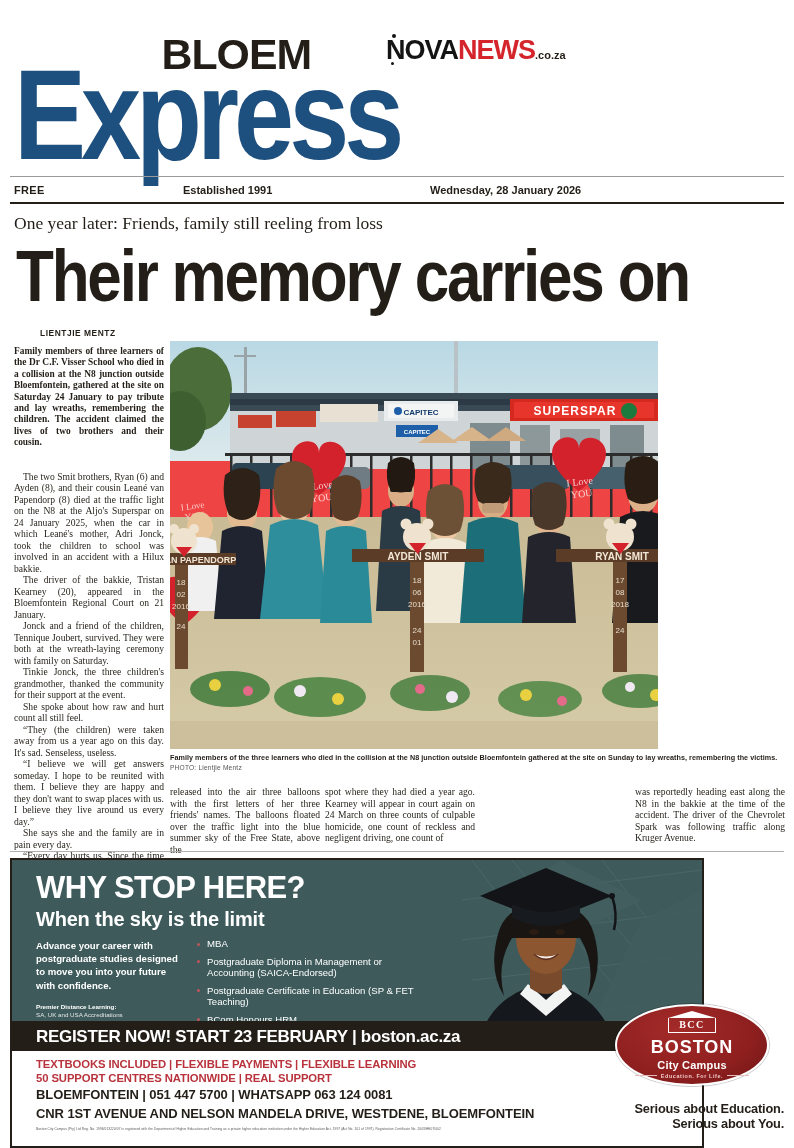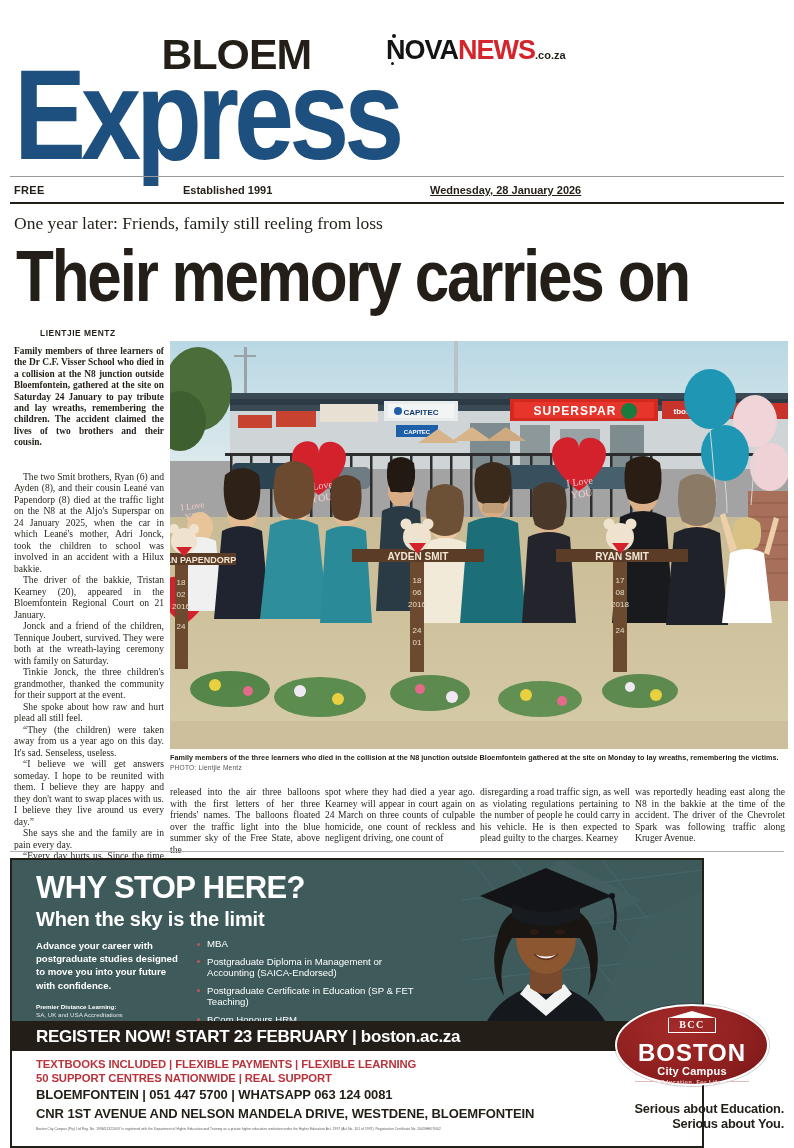--- a/index.html
+++ b/index.html
@@ -49,21 +49,21 @@
   .mast-rule-top {
     position: absolute; left: 10px; right: 10px; top: 168px;
     height: 1px; background: #9a9a9a;
   }
   .mast-info {
     position: absolute; left: 0; right: 0; top: 176px; height: 16px;
     font-size: 11px; color: #231f18; font-weight: bold;
   }
   .mast-info .mi-free { position: absolute; left: 14px; top: 0; letter-spacing: .3px;}
   .mast-info .mi-est  { position: absolute; left: 183px; top: 0; }
-  .mast-info .mi-date { position: absolute; left: 430px; top: 0; text-decoration: underline; }
+  .mast-info .mi-date { position: absolute; left: 430px; top: 0; }
   .mast-rule-bot {
     position: absolute; left: 10px; right: 10px; top: 194px;
     height: 2.2px; background: #231f18;
   }
 
   
   .kicker {
     position: absolute; left: 14px; top: 205px;
     font-family: "Liberation Serif", serif;
     font-size: 17.5px; color: #231f18; letter-spacing: 0;
@@ -92,22 +92,22 @@
   }
   .lead-body {
     font-family: "Liberation Serif", serif;
     font-size: 9.6px; line-height: 11.5px; color: #231f18;
     text-align: justify; margin-top: 22px;
   }
   .lead-body p { text-indent: 9px; margin: 0; }
 
   
   .photo {
-    position: absolute; left: 170px; top: 333px; width: 618px; height: 408px;
-    overflow: hidden; background: #a3a3a3;
+    position: absolute; left: 170px; top: 333px; width: 488px; height: 408px;
+    overflow: hidden; background: #ef4444;
   }
   .photo svg { display: block; }
 
   
   .caption {
     position: absolute; left: 170px; top: 745px; width: 620px;
   }
   .caption-main {
     font-size: 7.2px; font-weight: bold; color: #231f18; line-height: 9px;
     letter-spacing: .05px; white-space: nowrap;
@@ -209,35 +209,35 @@
   .bcc-logo {
     position: absolute; left: 615px; top: 996px;
     width: 154px; height: 82px;
     background: radial-gradient(ellipse at 40% 30%, #a32b29 0%, #8e1f1f 60%, #6f1616 100%);
     border-radius: 50%;
     border: 2px solid #ffffff;
     box-shadow: 0 0 0 1px rgba(0,0,0,.2);
     text-align: center;
   }
   .bcc-badge {
-    margin: 5px auto 8px; width: 52px; height: 22px; position: relative;
+    margin: 5px auto 2px; width: 52px; height: 22px; position: relative;
   }
   .bcc-badge .roof {
     position: absolute; left: 2px; top: 0; width: 0; height: 0;
     border-left: 24px solid transparent; border-right: 24px solid transparent;
     border-bottom: 7px solid #fff;
   }
   .bcc-badge .cols {
     position: absolute; left: 2px; top: 7px; width: 48px; height: 15px;
     border: 1.4px solid #fff; border-top: none;
     color: #fff; font-size: 10px; font-weight: bold; line-height: 14px;
     letter-spacing: 1.5px; font-family: "Liberation Serif", serif;
   }
   .bcc-name {
-    color: #fff; font-size: 24px; font-weight: bold; letter-spacing: 1px;
+    color: #fff; font-size: 18px; font-weight: bold; letter-spacing: 1px;
     line-height: 24px; margin-top: 1px;
   }
   .bcc-city {
     color: #fff; font-size: 11px; font-weight: bold; letter-spacing: .2px; line-height: 12px;
   }
   .bcc-tag {
     color: #f0c8c8; font-size: 5.4px; font-weight: bold; letter-spacing: .6px; margin-top: 2px;
   }
   .bcc-tag::before, .bcc-tag::after {
     content: ""; display: inline-block; width: 22px; height: 1px;
@@ -273,21 +273,21 @@
   <div class="headline">Their memory carries on</div>
 
   <div class="byline">LIENTJIE MENTZ</div>
   <div class="lead-col">
     <div class="lead-intro">Family members of three learners of the Dr C.F. Visser School who died in a collision at the N8 junction outside Bloemfontein, gathered at the site on Saturday 24 January to pay tribute and lay wreaths, remembering the children. The accident claimed the lives of two brothers and their cousin.</div>
     <div class="lead-body">
       <p>The two Smit brothers, Ryan (6) and Ayden (8), and their cousin Leané van Papendorp (8) died at the traffic light on the N8 at the Aljo's Superspar on 24 January 2025, when the car in which Leané's mother, Adri Jonck, took the children to school was involved in an accident with a Hilux bakkie.</p>
       <p>The driver of the bakkie, Tristan Kearney (20), appeared in the Bloemfontein Regional Court on 21 January.</p>
       <p>Jonck and a friend of the children, Tennique Joubert, survived. They were both at the wreath-laying ceremony with family on Saturday.</p>
       <p>Tinkie Jonck, the three children's grandmother, thanked the community for their support at the event.</p>
-      <p>She spoke about how raw and hurt plead all still feel.</p>
+      <p>She spoke about how raw and hurt count all still feel.</p>
       <p>“They (the children) were taken away from us a year ago on this day. It's sad. Senseless, useless.</p>
       <p>“I believe we will get answers someday. I hope to be reunited with them. I believe they are happy and they don't want to swap places with us. I believe they live around us every day.”</p>
       <p>She says she and the family are in pain every day.</p>
       <p>“Every day hurts us. Since the time of the accident, we've been in the same pain every day.”</p>
       <p>In a touching moment, Tennique</p>
     </div>
   </div>
 
   <div class="photo">
     <svg width="618" height="408" viewBox="0 0 618 408">
@@ -518,27 +518,26 @@
         <circle cx="356" cy="354" r="6" fill="#e8d040"></circle>
           <circle cx="392" cy="360" r="5" fill="#e46a8a"></circle>
         <circle cx="460" cy="346" r="5" fill="#f0e8f2"></circle>
           <circle cx="486" cy="354" r="6" fill="#e8d040"></circle>
       </g>
       <rect x="0" y="380" width="618" height="28" fill="#cdbf9b"></rect>
     </svg>
   </div>
 
   <div class="caption">
-    <div class="caption-main">Family members of the three learners who died in the collision at the N8 junction outside Bloemfontein gathered at the site on Monday to lay wreaths, remembering the victims.</div>
+    <div class="caption-main">Family members of the three learners who died in the collision at the N8 junction outside Bloemfontein gathered at the site on Sunday to lay wreaths, remembering the victims.</div>
     <div class="caption-credit">PHOTO: Lientjie Mentz</div>
   </div>
 
   <div class="jump c1">released into the air three balloons with the first letters of her three friends' names. The balloons floated over the traffic light into the blue summer sky of the Free State, above the</div>
   <div class="jump c2">spot where they had died a year ago. Kearney will appear in court again on 24 March on three counts of culpable homicide, one count of reckless and negligent driving, one count of</div>
-  <div class="jump c3">disregarding a road traffic sign, as well as violating regulations pertaining to the number of people he could carry in his vehicle.  He is then expected to plead guilty to the charges. Kearney</div>
   <div class="jump c4">was reportedly heading east along the N8 in the bakkie at the time of the accident. The driver of the Chevrolet Spark was following traffic along Kruger Avenue.</div>
 
   <div class="rule-above-ad"></div>
 
   <div class="ad">
 
     <div class="ad-top">
       <svg class="ad-geo" viewBox="0 0 440 161">
         <rect width="440" height="161" fill="#3e5a5b"></rect>
         <g stroke="#56747a" stroke-width="1" fill="none" opacity=".9">

